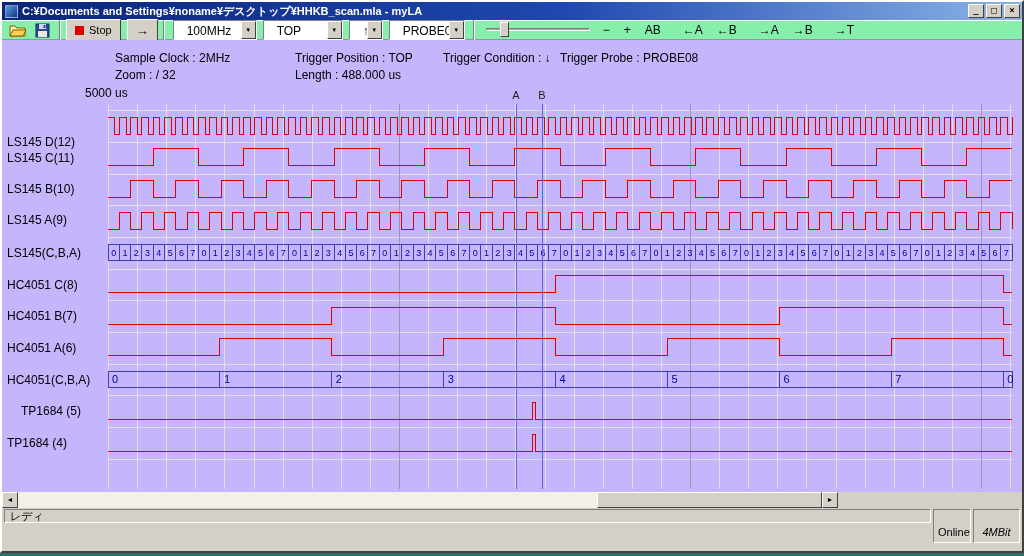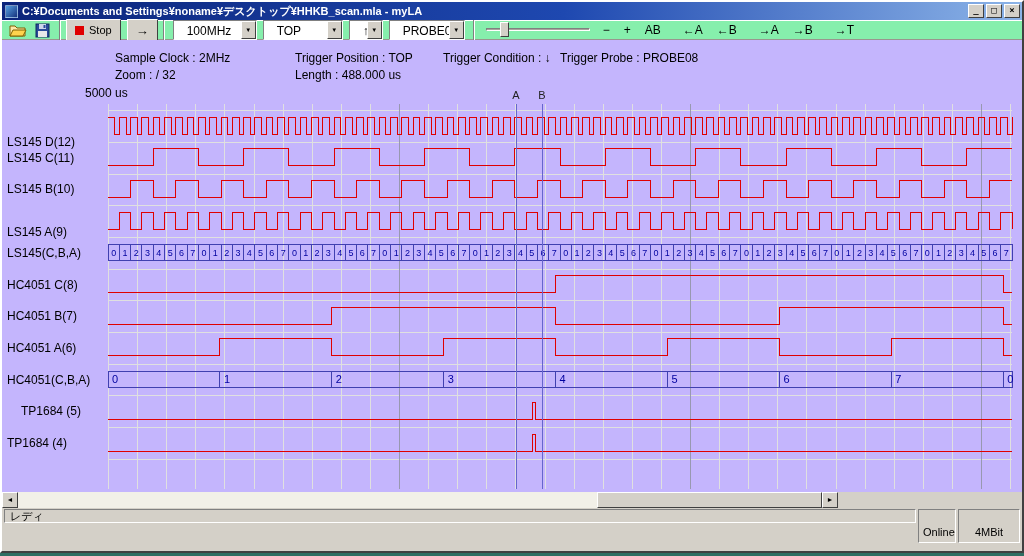--- a/index.html
+++ b/index.html
@@ -55,21 +55,21 @@
           border-color:#fff #404040 #404040 #fff;font-size:7px;text-align:center;line-height:14px;color:#000;}
   .hs-left{left:0;}
   .hs-right{left:820px;}
   .hs-thumb{position:absolute;left:595px;top:0;width:225px;height:16px;background:#d4d0c8;
             border:1px solid;border-color:#fff #404040 #404040 #fff;}
   
   .statusbar{height:17px;display:flex;align-items:stretch;padding:1px 2px 2px 2px;gap:2px;font-size:11px;color:#000;}
   .sb-main{flex:1;border:1px solid;border-color:#808080 #fff #fff #808080;padding:0 5px;line-height:13px;}
   .sb-pane{border:1px solid;border-color:#808080 #fff #fff #808080;padding:16px 4px;line-height:13px;text-align:center;}
   .sb-online{width:38px;}
-  .sb-mem{width:62px;}
+  .sb-mem{width:47px;font-style:italic;}
 </style>
 </head>
 <body>
 
 <div class="window">
 
   <div class="titlebar">
     <div class="app-icon"></div>
     <div class="title-text">C:¥Documents and Settings¥noname¥デスクトップ¥HHKB_scan.mla - myLA</div>
     <div class="win-buttons">
@@ -143,21 +143,21 @@
     <span class="ws-text" style="left:293px;top:11px;">Trigger Position : TOP</span>
     <span class="ws-text" style="left:441px;top:11px;">Trigger Condition : ↓</span>
     <span class="ws-text" style="left:558px;top:11px;">Trigger Probe : PROBE08</span>
     <span class="ws-text" style="left:113px;top:28px;">Zoom : /  32</span>
     <span class="ws-text" style="left:293px;top:28px;">Length : 488.000 us</span>
     <span class="ws-text" style="left:83px;top:46px;">5000 us</span>
 
     <div class="ch-label" style="top:78px;margin-top:16px;">LS145 D(12)</div>
     <div class="ch-label" style="top:109.7px;">LS145 C(11)</div>
     <div class="ch-label" style="top:141.4px;">LS145 B(10)</div>
-    <div class="ch-label" style="top:184px;text-align:center;">LS145 A(9)</div>
+    <div class="ch-label" style="top:172px;text-align:center;">LS145 A(9)</div>
     <div class="ch-label" style="top:204.8px;">LS145(C,B,A)</div>
     <div class="ch-label" style="top:236.5px;">HC4051 C(8)</div>
     <div class="ch-label" style="top:268.2px;">HC4051 B(7)</div>
     <div class="ch-label" style="top:299.9px;">HC4051 A(6)</div>
     <div class="ch-label" style="top:331.6px;">HC4051(C,B,A)</div>
     <div class="ch-label" style="top:363.3px;margin-left:14px;">TP1684 (5)</div>
     <div class="ch-label" style="top:395px;">TP1684 (4)</div>
 
     <svg id="wave-svg" width="1020" height="452">
         <line x1="106" y1="70.5" x2="1010" y2="70.5" stroke="#e0e0e0" stroke-width="1"></line>

